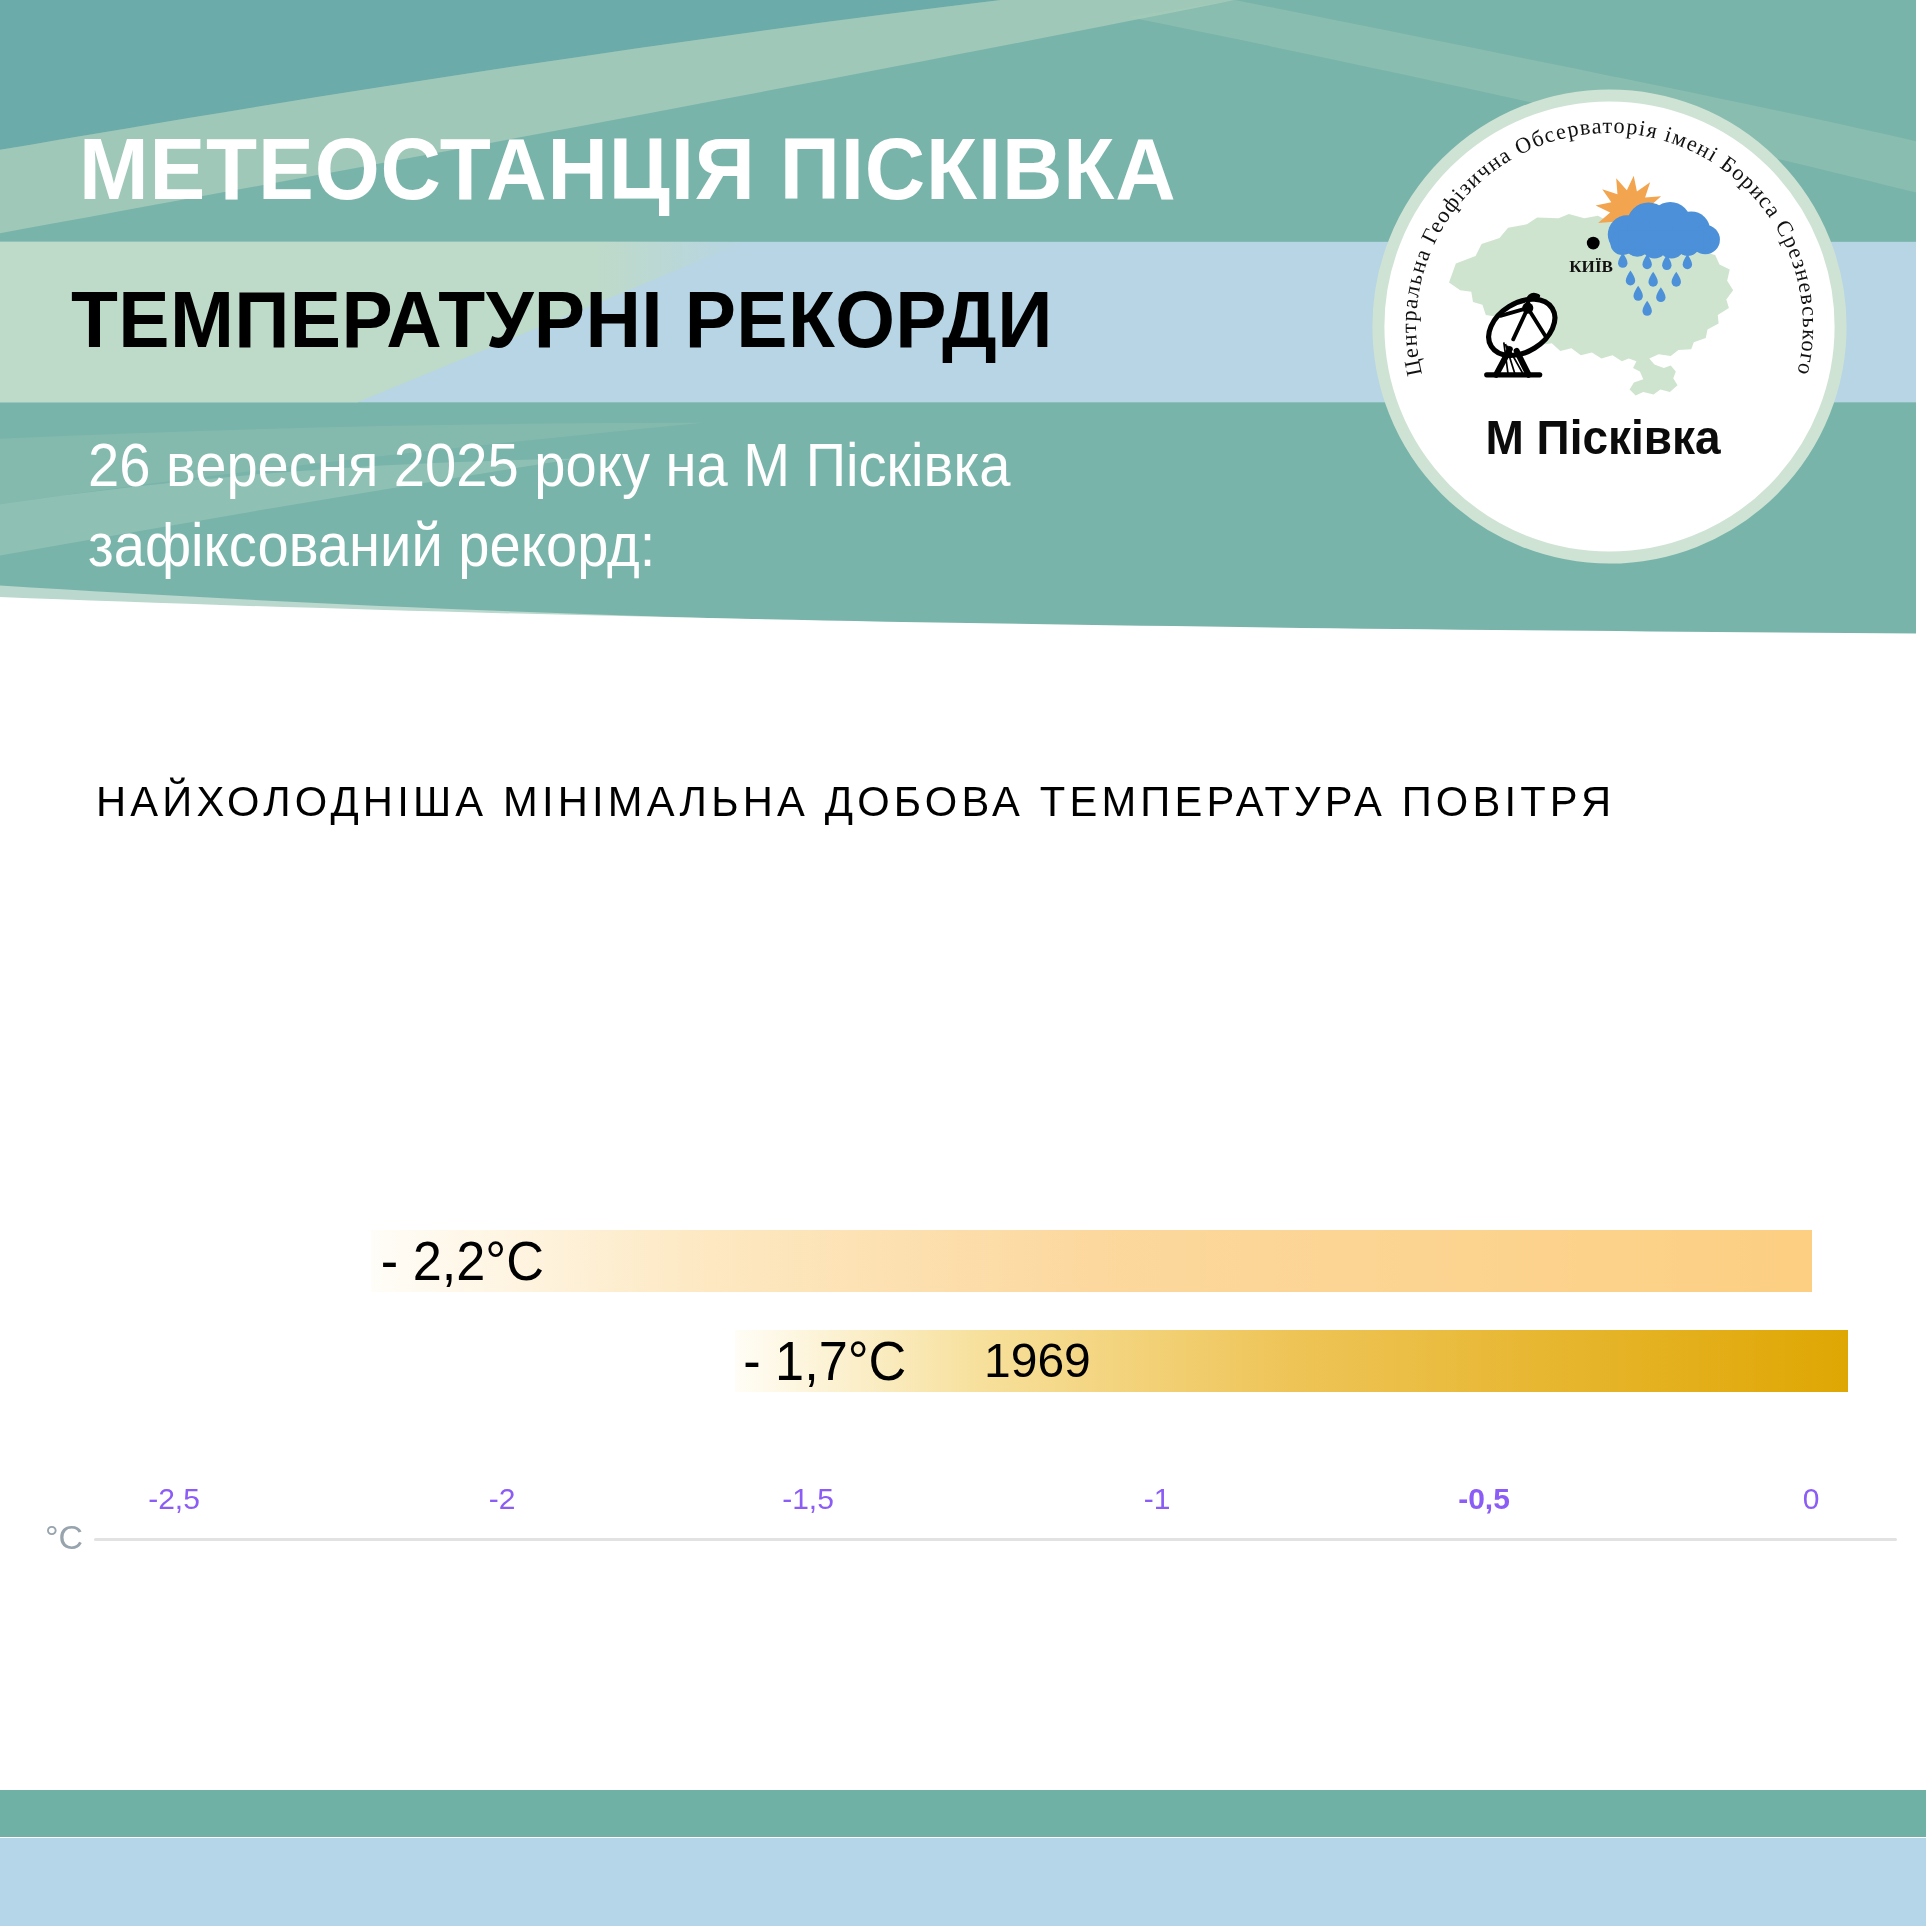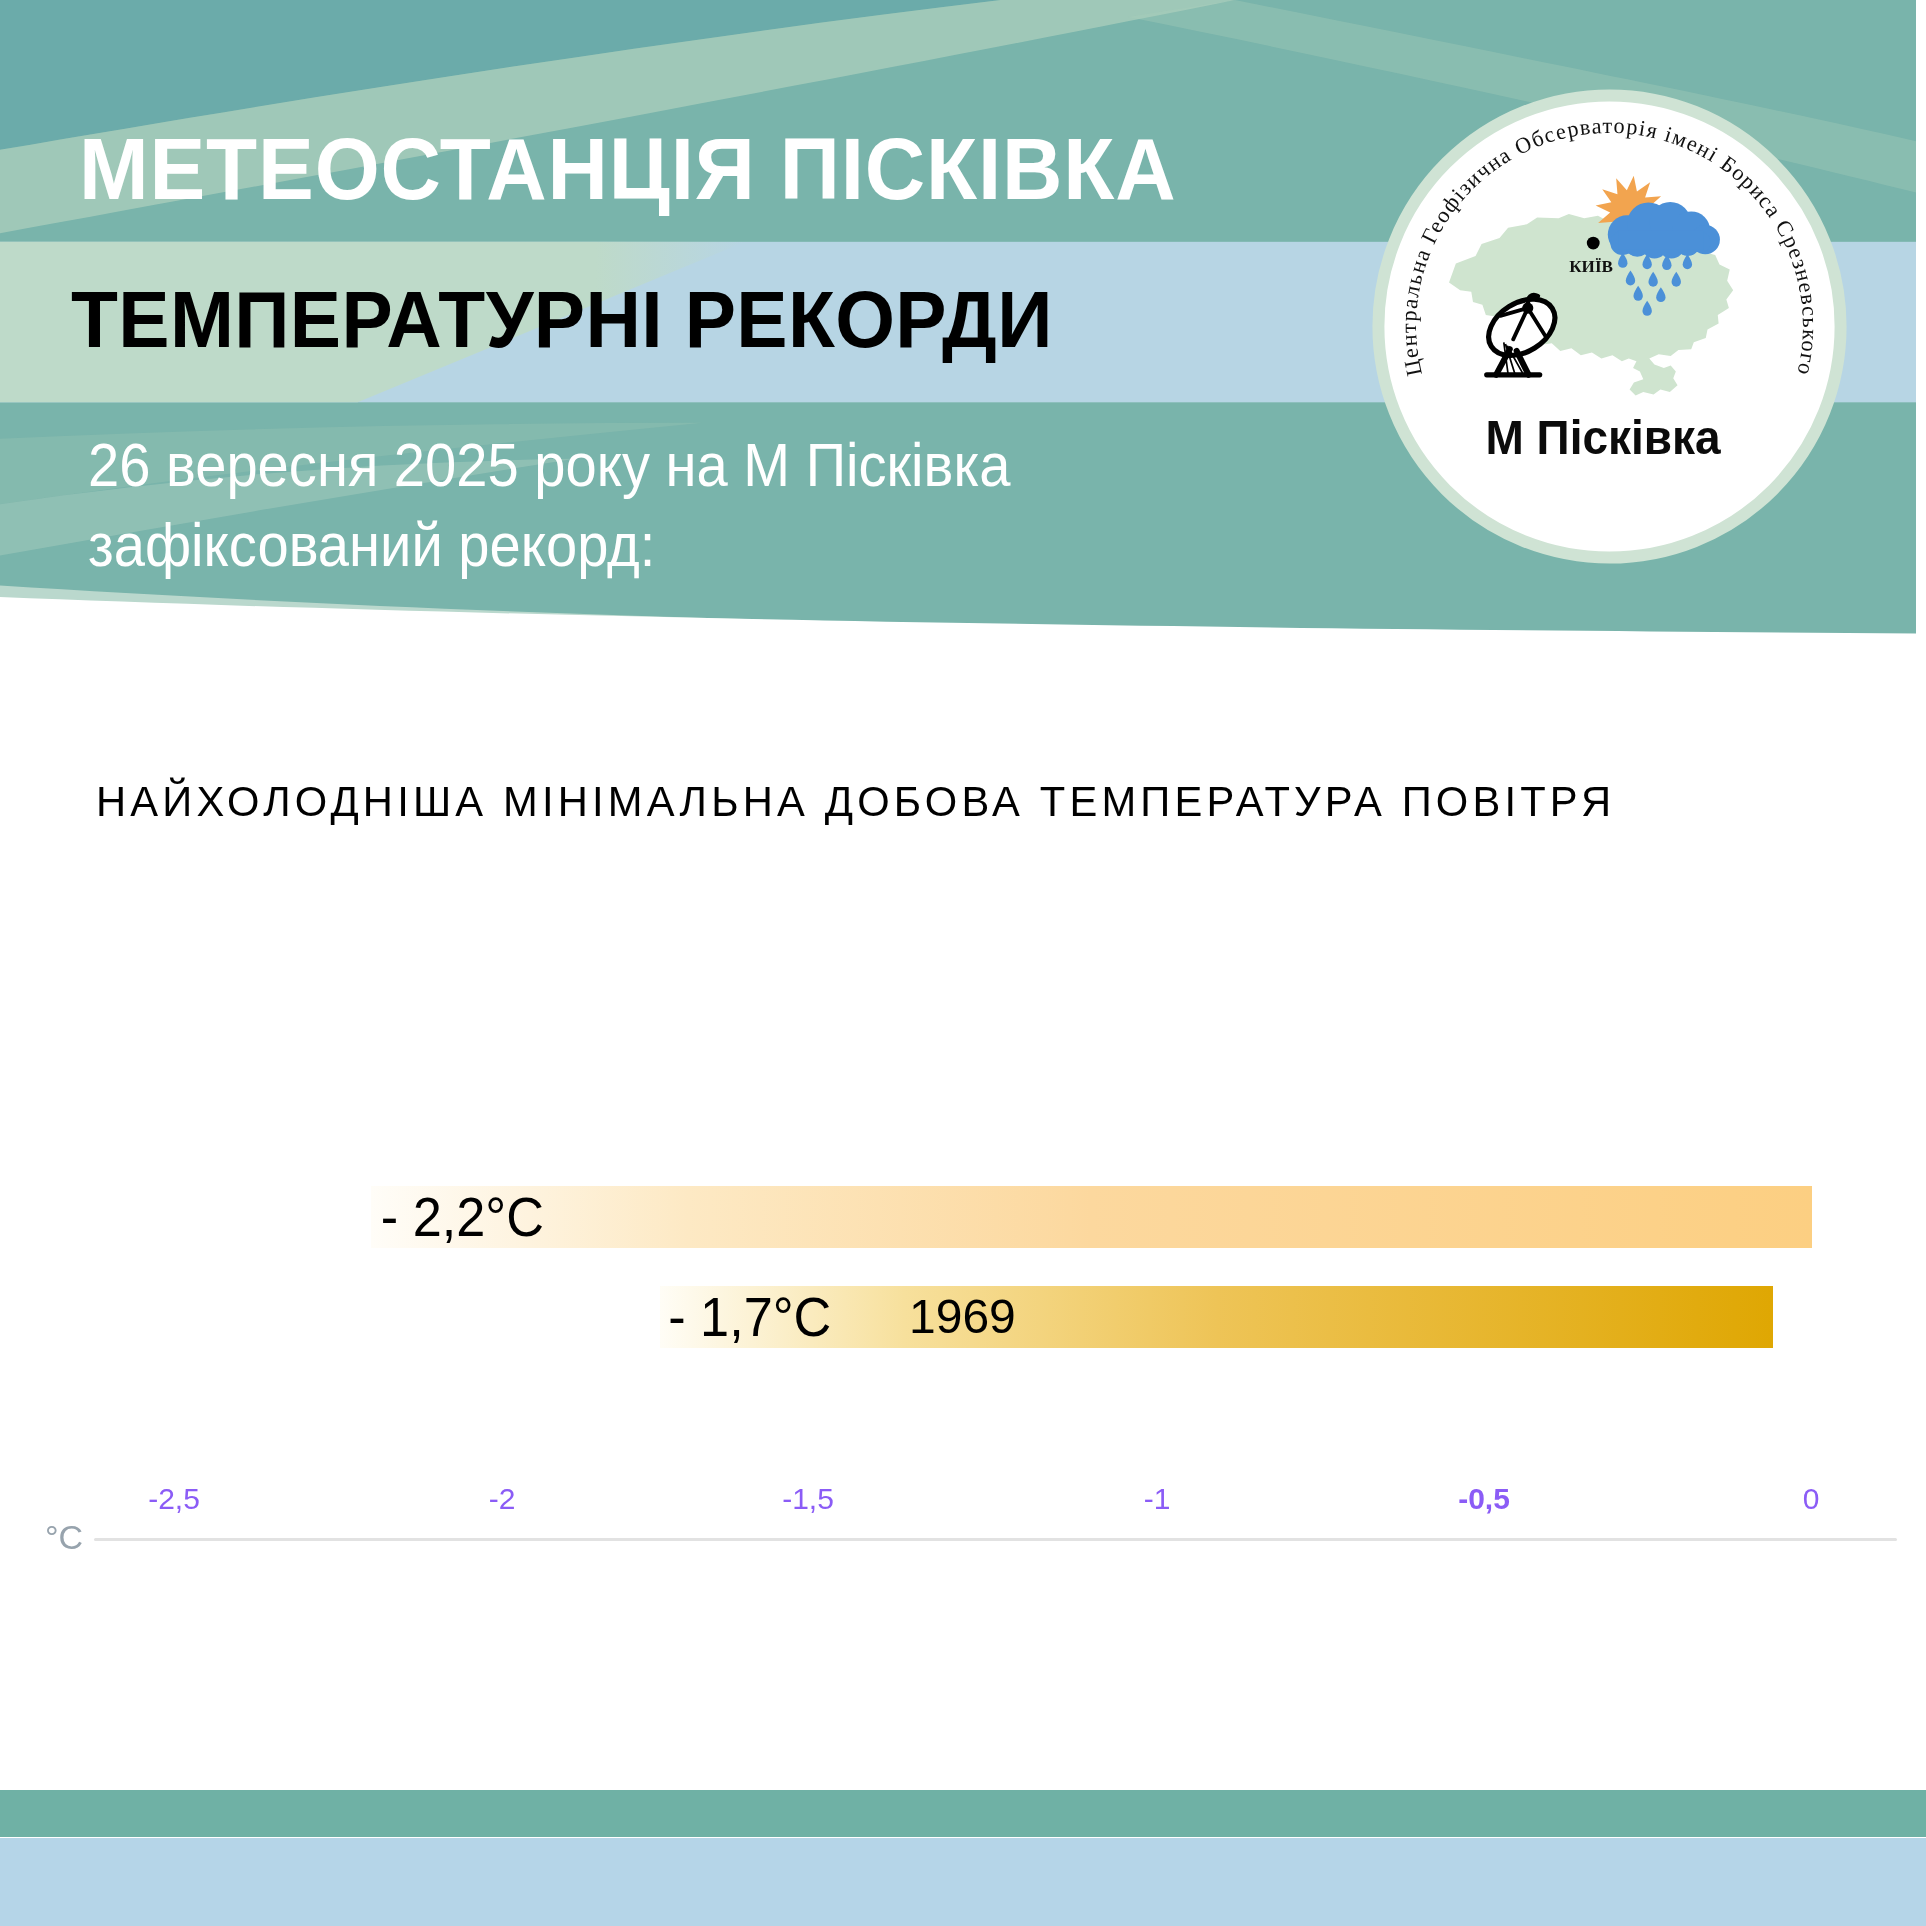--- a/index.html
+++ b/index.html
@@ -11,21 +11,21 @@
   .title{position:absolute;left:79px;top:125px;font-size:88px;line-height:88px;font-weight:bold;
          color:#ffffff;letter-spacing:0.9px;white-space:nowrap;transform:scaleX(.95);transform-origin:left top;}
   .subtitle{position:absolute;left:71px;top:280px;font-size:80px;line-height:80px;font-weight:bold;
          color:#000000;letter-spacing:0.4px;white-space:nowrap;transform:scaleX(.96);transform-origin:left top;}
   .datetext{position:absolute;left:88px;top:425px;font-size:61px;line-height:80px;font-weight:400;
          color:#ffffff;white-space:nowrap;transform:scaleX(.92);transform-origin:left top;}
   .logo{position:absolute;left:1372px;top:89px;width:475px;height:475px;}
   
   .chart-title{position:absolute;left:96px;top:780px;font-size:43px;line-height:43px;font-weight:400;
          color:#000000;letter-spacing:4.3px;white-space:nowrap;transform:scaleX(.97);transform-origin:left top;}
-  .bar{position:absolute;}
+  .bar{position:absolute;margin-top:44px;}
   .bar-label{display:inline-block;font-size:55px;line-height:62px;font-weight:400;color:#000;
          white-space:nowrap;transform:scaleX(.95);transform-origin:left top;}
   .year-label{position:absolute;top:0;font-size:48px;line-height:62px;font-weight:400;color:#000;}
   .tick{position:absolute;top:1484px;font-size:30px;line-height:30px;color:#8b5cf6;transform:translateX(-50%);}
   .axis-line{position:absolute;left:94px;top:1538px;width:1803px;height:3.4px;background:#e2e2e2;border-radius:1.7px;}
   .unit{position:absolute;left:45px;top:1520px;font-size:34px;line-height:34px;color:#97a3ad;}
   
   .f-teal{position:absolute;left:0;top:1790px;width:1926px;height:47px;background:#6fb1a5;}
   .f-blue{position:absolute;left:0;top:1838px;width:1926px;height:89px;background:#b5d5e8;}
 </style>
@@ -119,21 +119,21 @@
         <textPath href="#arcp" startOffset="50%" text-anchor="middle">Центральна Геофізична Обсерваторія імені Бориса Срезневського</textPath>
       </text>
       <text transform="translate(540,852) scale(0.96,1)" text-anchor="middle" font-family="Liberation Sans,sans-serif" font-size="112" font-weight="bold" fill="#0b0b0b">М Пісківка</text>
     </svg>
   </div>
 
   <div>
     <div class="chart-title">НАЙХОЛОДНІША МІНІМАЛЬНА ДОБОВА ТЕМПЕРАТУРА ПОВІТРЯ</div>
     <div id="bars">
         <div class="bar" style="left: 371px; top: 1186px; width: 1441px; height: 62px; background: linear-gradient(90deg, rgb(255, 253, 248) 0%, rgb(253, 233, 196) 22%, rgb(252, 216, 158) 50%, rgb(252, 207, 130) 100%);"><span class="bar-label" style="padding-left: 10.3px;">- 2,2°C</span></div>
-        <div class="bar" style="left: 660px; top: 1286px; width: 1113px; height: 62px; background: linear-gradient(90deg, rgb(255, 253, 246) 0%, rgb(247, 224, 156) 22%, rgb(238, 196, 87) 50%, rgb(223, 167, 3) 100%);"><span class="bar-label" style="padding-left: 8.6px;">- 1,7°C</span><span class="year-label" style="left: 249px;">1969</span></div>
+        <div class="bar" style="left: 735px; top: 1286px; width: 1113px; height: 62px; background: linear-gradient(90deg, rgb(255, 253, 246) 0%, rgb(247, 224, 156) 22%, rgb(238, 196, 87) 50%, rgb(223, 167, 3) 100%);"><span class="bar-label" style="padding-left: 8.6px;">- 1,7°C</span><span class="year-label" style="left: 249px;">1969</span></div>
       </div>
     <div id="axis">
       <div class="axis-line"></div>
       <div class="unit">°C</div>
     <div class="tick" style="left: 174px;">-2,5</div>
         <div class="tick" style="left: 502px;">-2</div>
         <div class="tick" style="left: 808px;">-1,5</div>
         <div class="tick" style="left: 1157px;">-1</div>
         <div class="tick" style="left: 1484px; font-weight: bold;">-0,5</div>
         <div class="tick" style="left: 1811px;">0</div>

